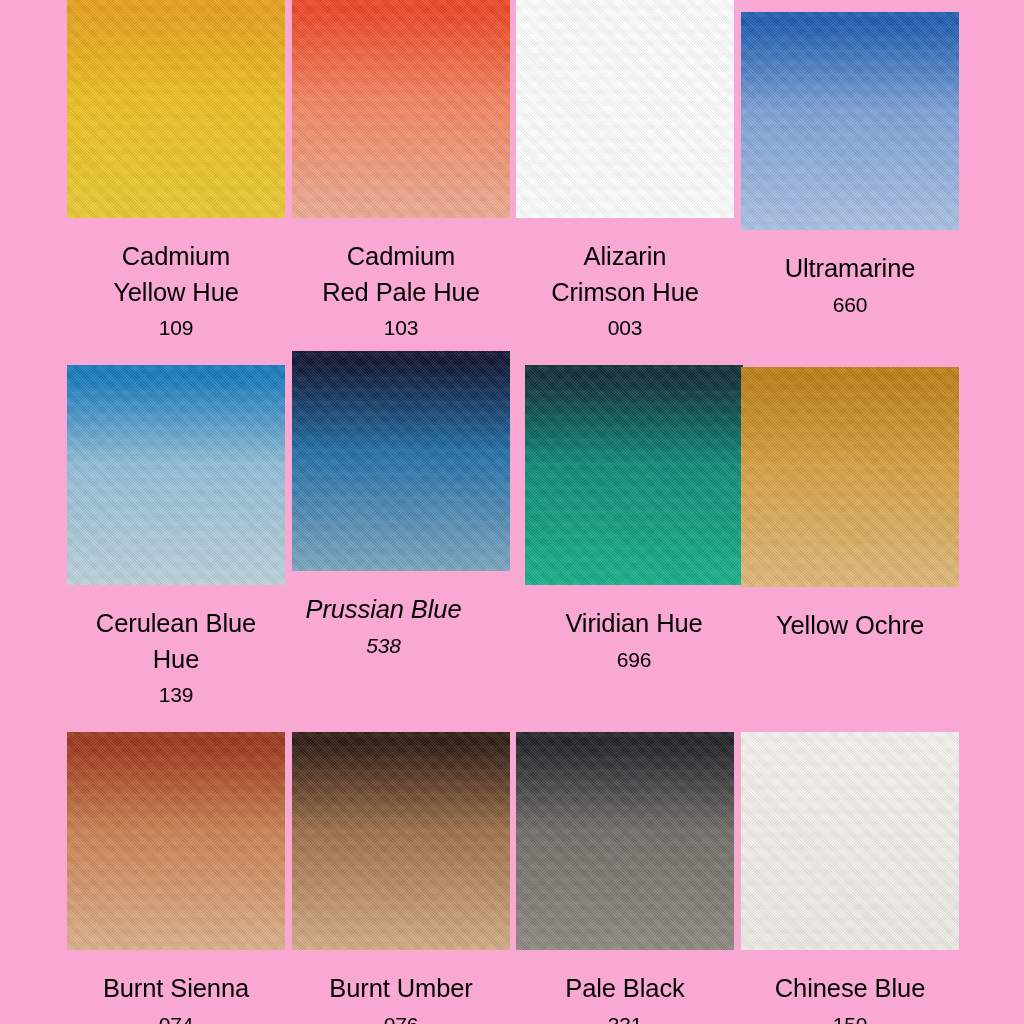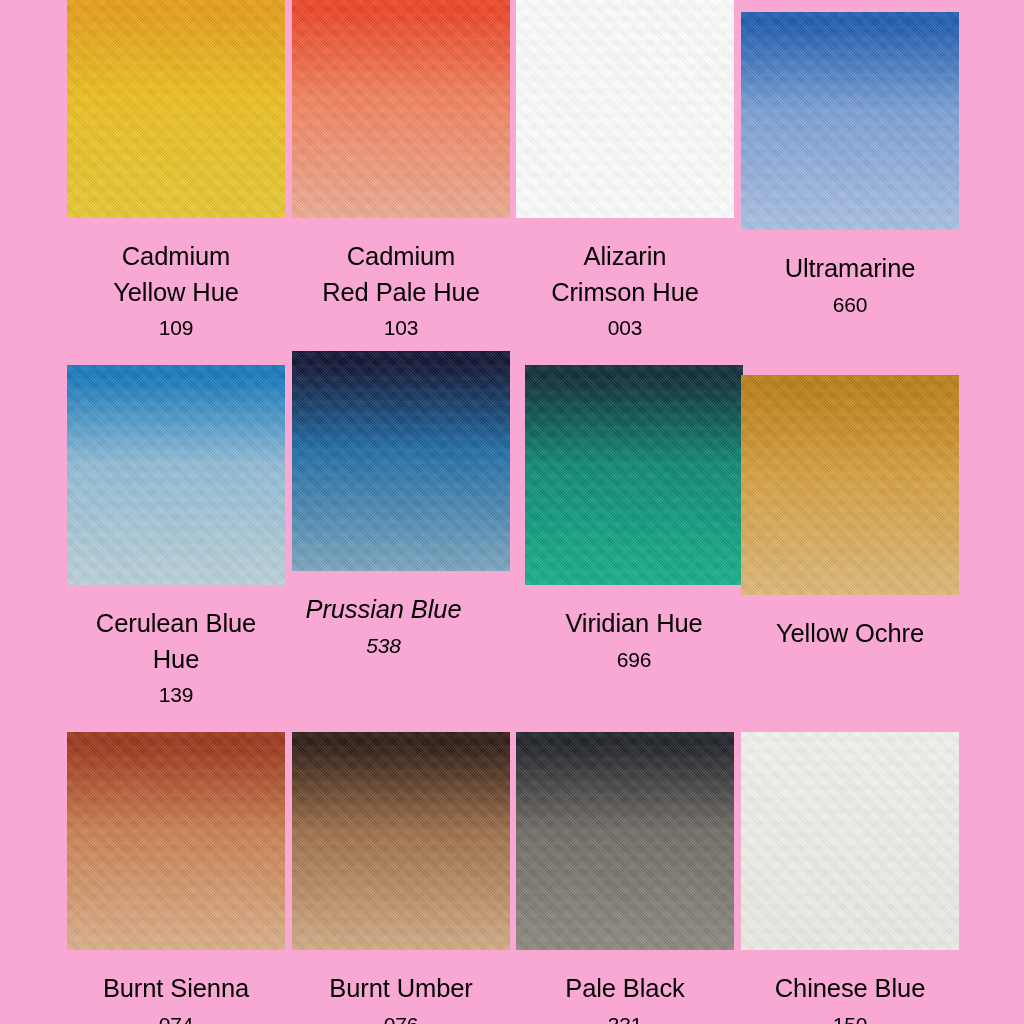--- a/index.html
+++ b/index.html
@@ -172,21 +172,21 @@
       </div>
       <div class="swatch-cell" style="left: 516px; top: 365px; width: 218px; margin-left: 9px;">
         <div class="swatch-chip" style="height: 220px; width: 218px;">
           <div class="swatch-gradient" style="background: linear-gradient(rgb(10, 43, 51) 0%, rgb(10, 43, 51) 6%, rgb(10, 136, 116) 45%, rgb(18, 176, 135) 100%);"></div>
           <div class="swatch-brush"></div>
           <div class="swatch-texture"></div>
         </div>
         <div class="swatch-label">Viridian Hue</div>
         <div class="swatch-code">696</div>
       </div>
-      <div class="swatch-cell" style="left: 741px; top: 375px; width: 218px;">
+      <div class="swatch-cell" style="left: 741px; top: 367px; width: 218px;">
         <div class="swatch-chip" style="height: 220px; width: 218px;">
           <div class="swatch-gradient" style="background: linear-gradient(rgb(187, 127, 18) 0%, rgb(187, 127, 18) 6%, rgb(214, 159, 62) 45%, rgb(222, 184, 120) 100%);"></div>
           <div class="swatch-brush"></div>
           <div class="swatch-texture"></div>
         </div>
         <div class="swatch-label">Yellow Ochre</div>
       </div>
       <div class="swatch-cell" style="left: 67px; top: 732px; width: 218px;">
         <div class="swatch-chip" style="height: 218px; width: 218px;">
           <div class="swatch-gradient" style="background: linear-gradient(rgb(156, 52, 24) 0%, rgb(156, 52, 24) 6%, rgb(203, 126, 78) 45%, rgb(220, 176, 138) 100%);"></div>

